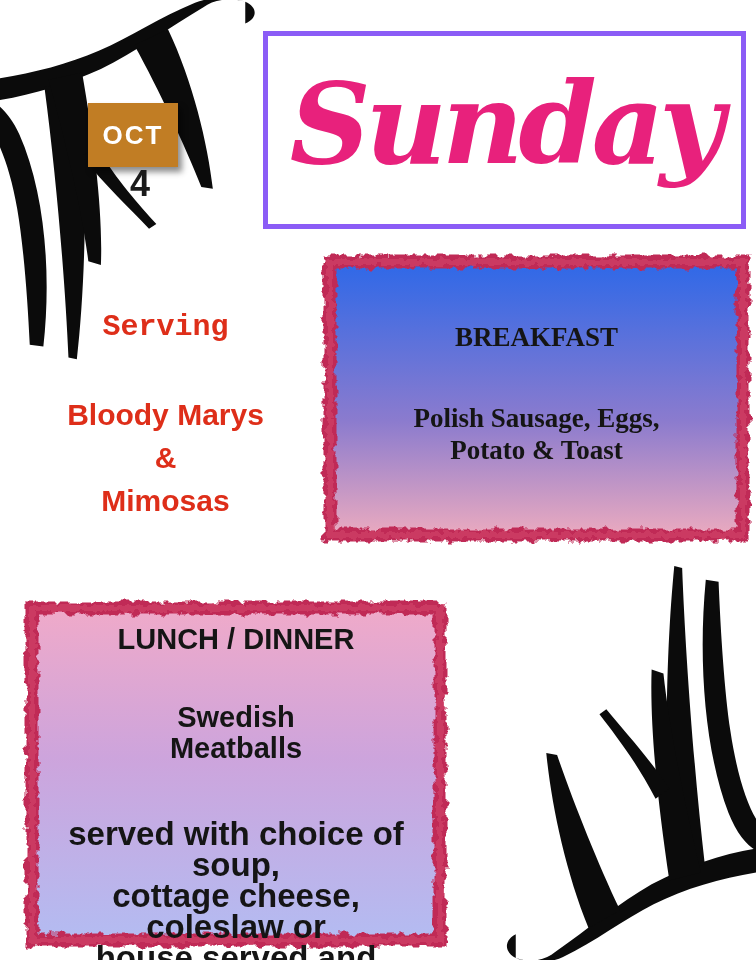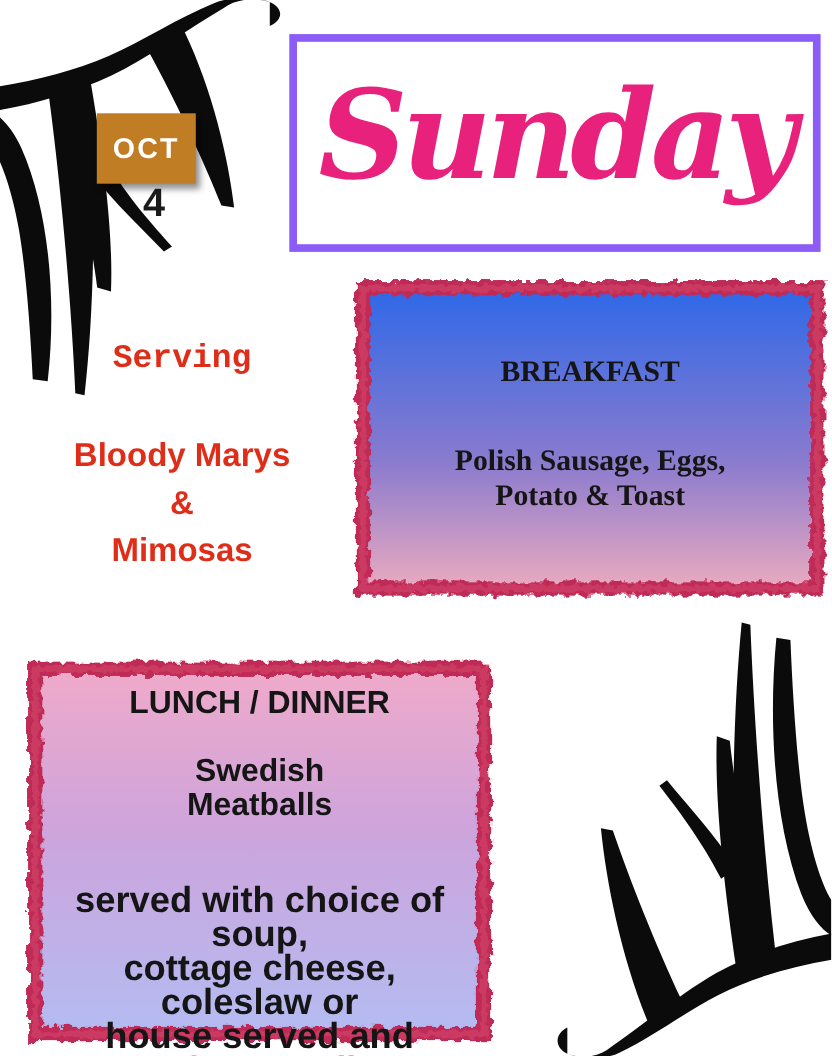--- a/index.html
+++ b/index.html
@@ -25,21 +25,21 @@
     color: #ffffff; font-weight: bold; font-size: 26px; letter-spacing: 2px;
   }
   .cal-day {
     position: absolute; left: 95px; top: 163px; width: 90px;
     text-align: center; color: #1a1a1a; font-weight: bold; font-size: 36px;
   }
 
   .banner {
     position: absolute; left: 263px; top: 31px; width: 483px; height: 198px;
     box-sizing: border-box;
-    border: 7px solid #8b5cf6;
+    border: 5px solid #8b5cf6;
     background: #ffffff;
     display: flex; align-items: center; justify-content: center;
   }
   .banner-title {
     font-family: "DejaVu Serif", serif;
     font-style: italic; font-weight: bold;
     font-size: 112px; line-height: 112px;
     letter-spacing: -5px;
     color: #e8217c;
     transform: translateY(-6px);
@@ -66,21 +66,21 @@
   }
   .crayon-svg { position: absolute; left: 0; top: 0; width: 100%; height: 100%; }
 
   .card-content {
     position: absolute; left: 18px; right: 18px; top: 0; bottom: 0;
     text-align: center; color: #151515; font-weight: bold;
   }
   .breakfast-card .card-title { padding-top: 70px; font-size: 27px; line-height: 30px; }
   .breakfast-card .card-lines { margin-top: 50px; font-size: 27px; line-height: 32px; }
   .lunch-card .card-title { padding-top: 26px; font-size: 29px; line-height: 30px; }
-  .lunch-card .entree-lines { margin-top: 32px; font-size: 29px; line-height: 31px; }
+  .lunch-card .entree-lines { margin-top: 48px; font-size: 29px; line-height: 31px; }
   .lunch-card .desc-lines { margin-top: 54px; font-size: 33px; line-height: 31px; }
 </style>
 </head>
 <body>
 
 <div class="canvas">
 
   <svg class="antler antler-tl" viewBox="0 0 260 410" preserveAspectRatio="none" aria-hidden="true">
     <g fill="#0b0b0b" transform="rotate(180 130 205)">
       <path d="M16,384 C4,390 4,402 16,408 C28,413 46,411 56,402 C88,380 122,352 154,334 C188,316 224,304 260,298 L260,322 C224,328 188,338 156,354 C126,369 96,392 64,407 C50,414 28,412 16,408 Z"></path>

